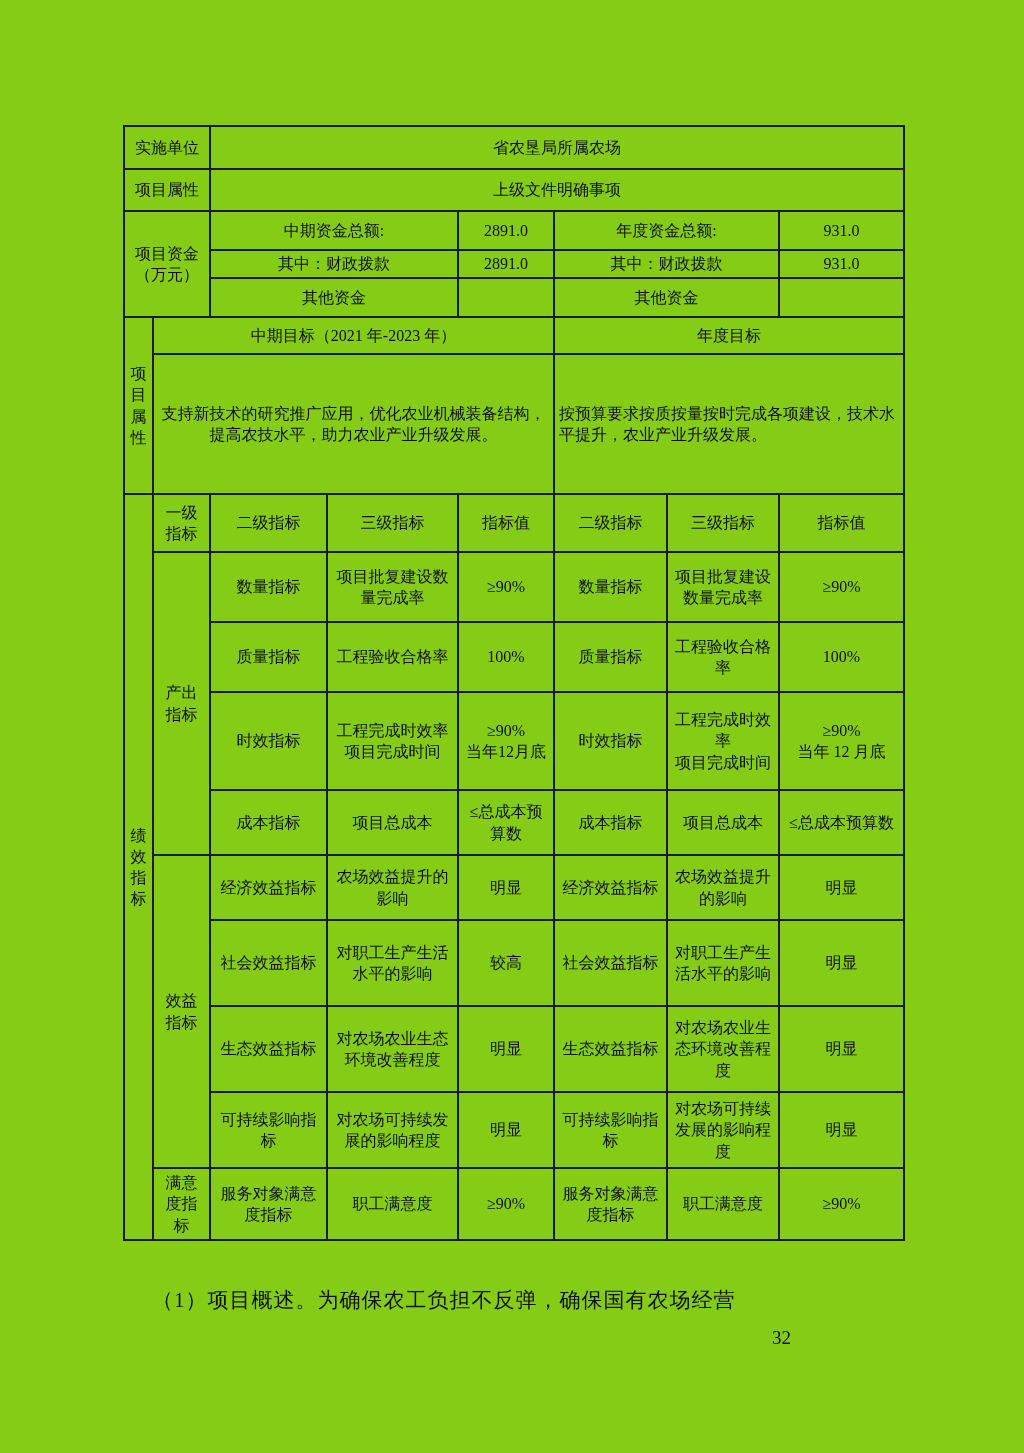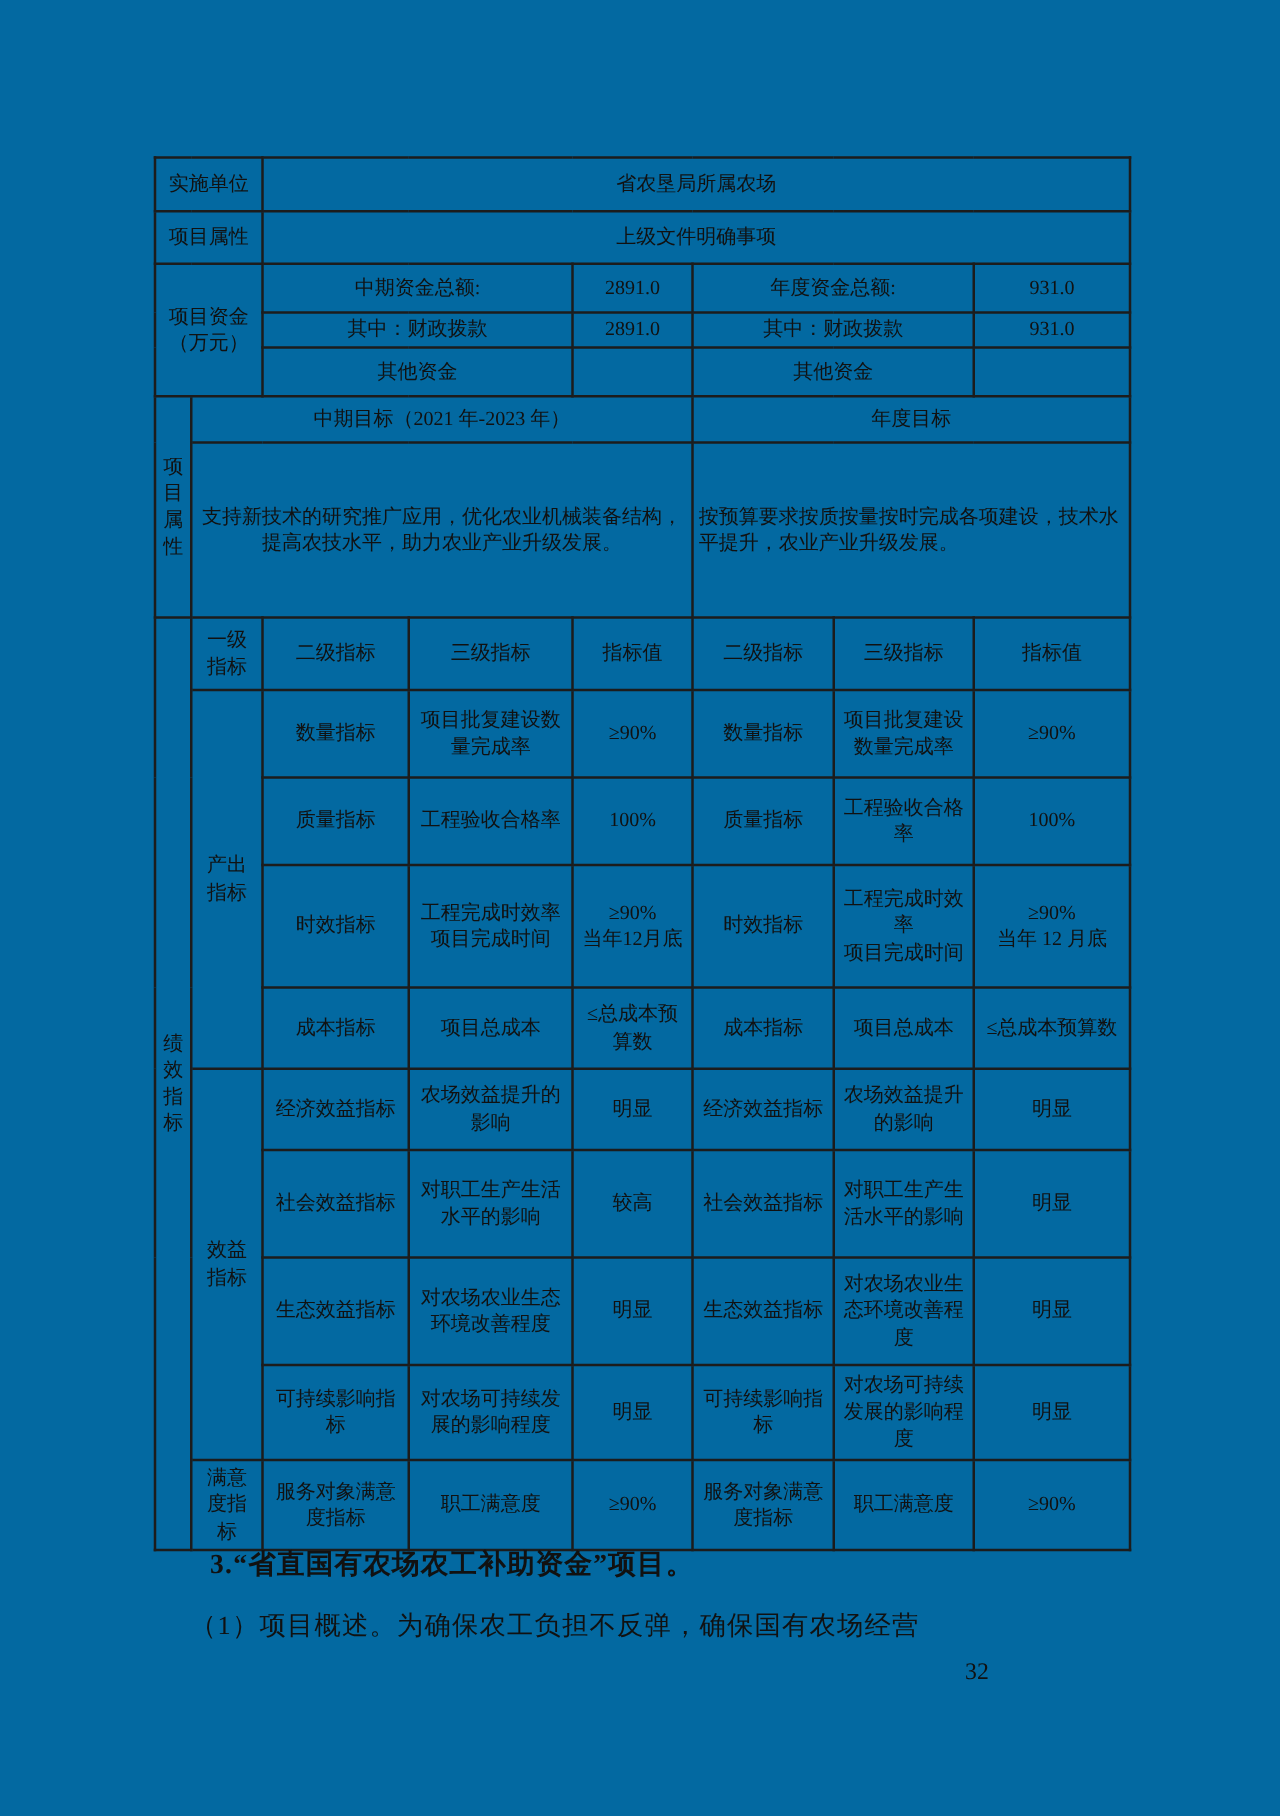--- a/index.html
+++ b/index.html
@@ -1,21 +1,21 @@
 <!DOCTYPE html>
 <html><head>
 <meta charset="utf-8">
 <style>
   html,body{margin:0;padding:0;}
   body{
     width:1024px;height:1453px;background:#ffffff;
     font-family:"Liberation Serif","DejaVu Serif",serif;
     color:#111;position:relative;overflow:hidden;
   }
-  .page{position:absolute;left:0;top:0;width:1024px;height:1453px;background:#0369a1;text-decoration:underline;}
+  .page{position:absolute;left:0;top:0;width:1024px;height:1453px;background:#84cc16;text-decoration:underline;}
   table.doc{
     position:absolute;left:123px;top:125px;width:780px;
     border-collapse:collapse;table-layout:fixed;
   }
   table.doc td{
     border:2px solid #1c1c1c;
     font-size:16px;line-height:1.32;
     text-align:center;vertical-align:middle;
     padding:2px 4px;white-space:pre-line;
     overflow:hidden;word-break:break-all;
@@ -193,17 +193,16 @@
       <td>服务对象满意度指标</td>
       <td class="l3">职工满意度</td>
       <td>≥90%</td>
       <td>服务对象满意度指标</td>
       <td class="l3">职工满意度</td>
       <td>≥90%</td>
     </tr>
   </tbody>
     </table>
 
-  <div class="footer-heading">3.“省直国有农场农工补助资金”项目。</div>
   <div class="footer-para">（1）项目概述。为确保农工负担不反弹，确保国有农场经营</div>
   <div class="page-number">32</div>
 
 </div>
 
 </body></html>

